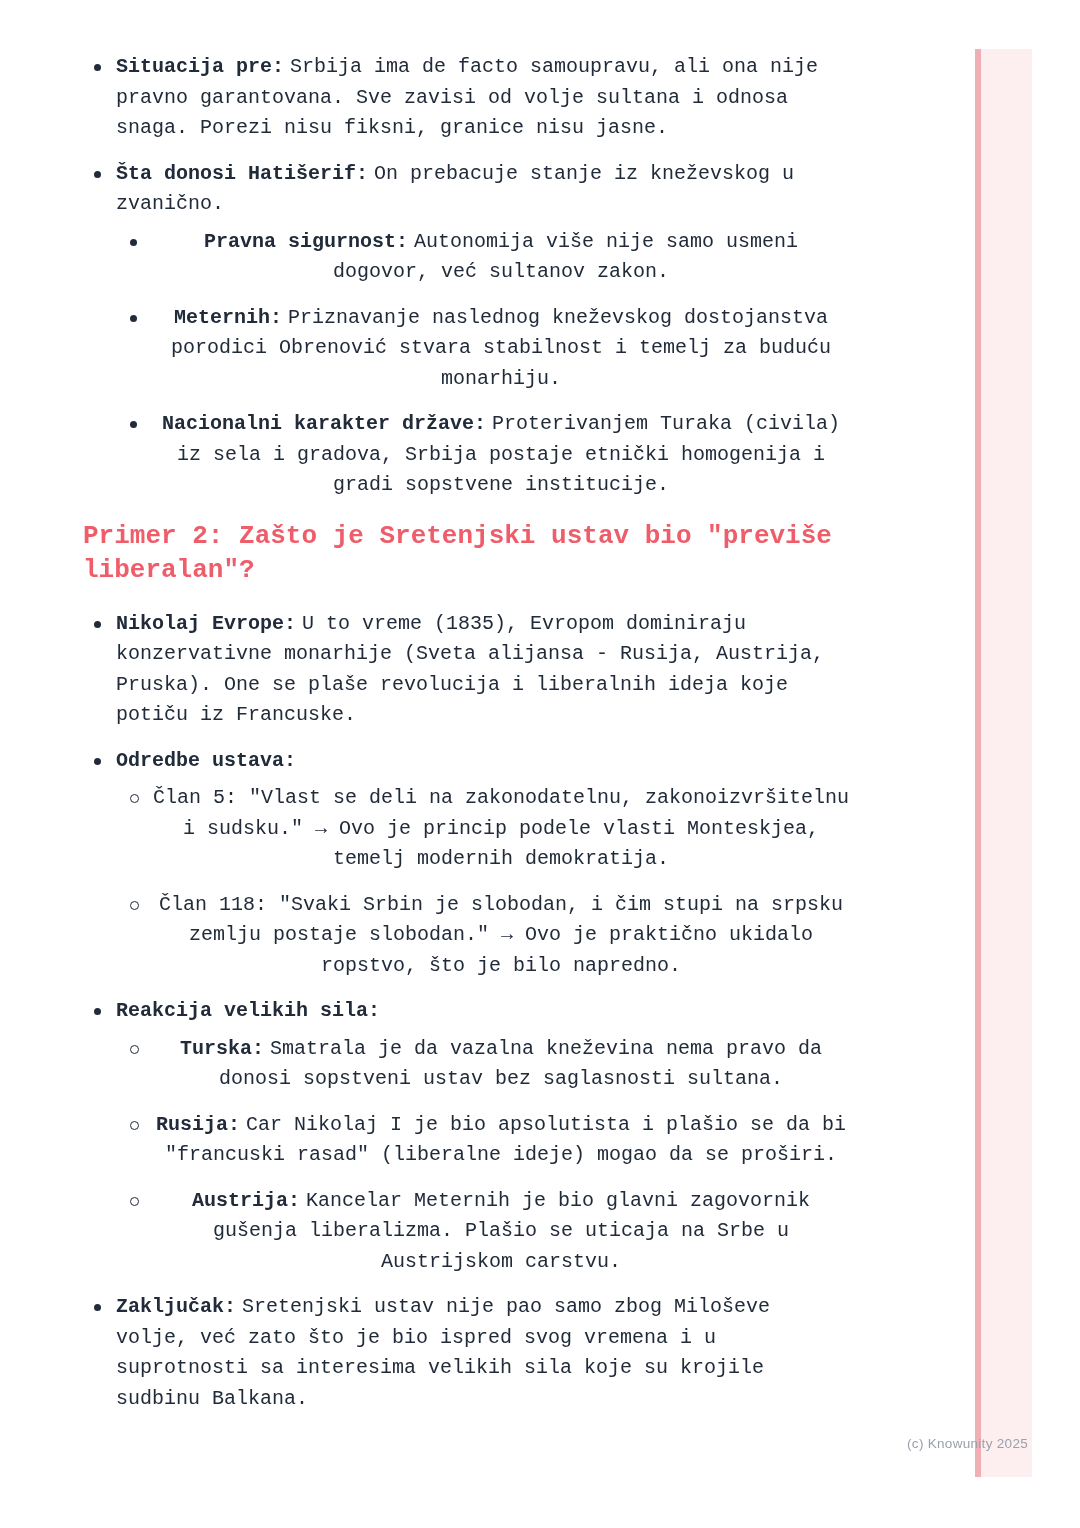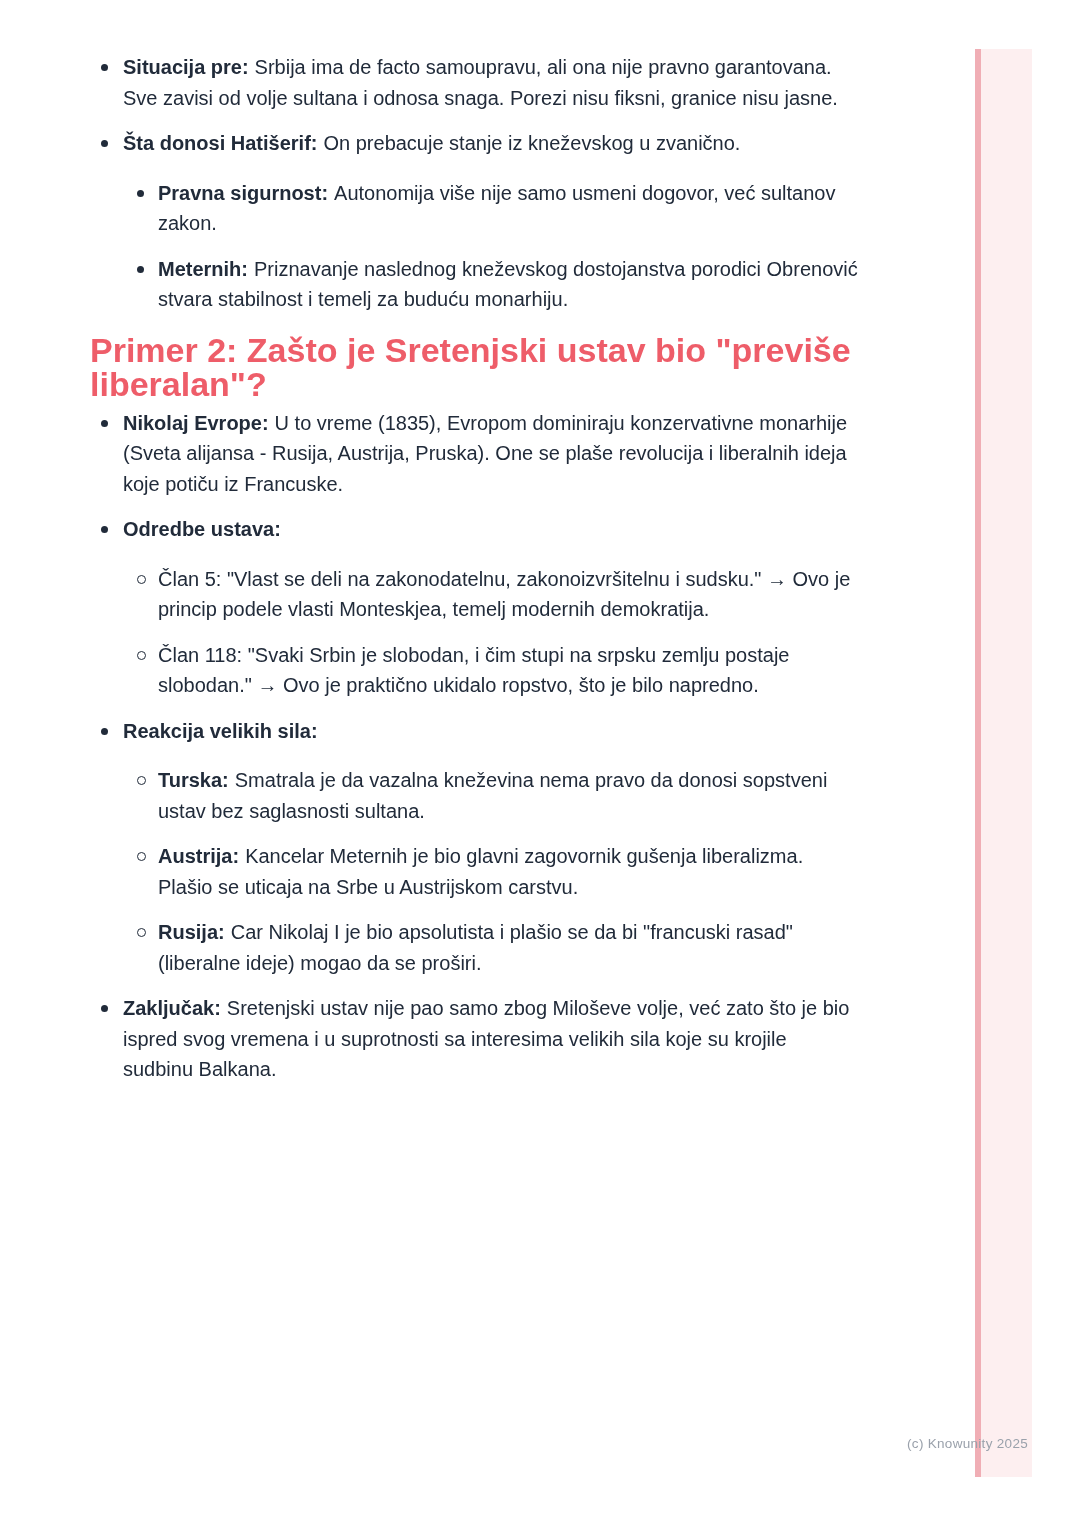--- a/index.html
+++ b/index.html
@@ -24,27 +24,28 @@
     position:absolute;
     top:1436px; right:52px;
     font-size:13.5px;
     line-height:16px;
     color:#9aa1ab;
     z-index:2;
     letter-spacing:0.3px;
   }
   .content {
     position:absolute;
-    left:90px; top:52px;
+    left:83px; top:52px;
     width:768px;
     z-index:1;
+    font-family:Liberation Mono, monospace;
   }
   ul { list-style:none; margin:0; padding:0; }
   ul.lvl1 { padding-left:11px; }
-  ul.lvl2 { margin:19px 0 0 14px; padding:0; }
+  ul.lvl2 { margin:7px 0 0 14px; padding:0;text-align:center; }
   li.item {
     display:flex;
     margin-bottom:15px;
     font-size:20px;
     line-height:30.5px;
   }
   ul.lvl2 > li.item { margin-bottom:15px; }
   ul.lvl2 > li.item:last-child { margin-bottom:0; }
   .mbox { flex:0 0 22px; padding-top:12px; }
   ul.lvl2 .mbox { flex:0 0 21px; }
@@ -56,25 +57,25 @@
   .dot-circle {
     display:block; width:9px; height:9px;
     border-radius:50%;
     border:1.6px solid #212b3a;
     box-sizing:border-box;
     background:transparent;
     margin-top:-1px;
   }
   .lead { font-weight:700; margin-right:6px; }
   h2.heading {
-    font-size:34px;
+    font-size:26px;
     line-height:34px;
     font-weight:700;
     color:#ee5d69;
-    margin:18px 0 7px 0;
+    margin:18px 0 22px 0;
   }
 </style>
 </head>
 <body>
 
 <div class="page">
 
   <div class="stripe"></div>
 
   <main class="content">
@@ -98,20 +99,26 @@
               <span class="mbox">
                   <span class="dot-disc"></span>
                 </span>
               <div class="txt"><strong class="lead">Pravna sigurnost:</strong><span>Autonomija više nije samo usmeni dogovor, već sultanov zakon.</span></div>
             </li>
             <li class="item">
               <span class="mbox">
                   <span class="dot-disc"></span>
                 </span>
               <div class="txt"><strong class="lead">Meternih:</strong><span>Priznavanje naslednog kneževskog dostojanstva porodici Obrenović stvara stabilnost i temelj za buduću monarhiju.</span></div>
+            </li>
+            <li class="item">
+              <span class="mbox">
+                  <span class="dot-disc"></span>
+                </span>
+              <div class="txt"><strong class="lead">Nacionalni karakter države:</strong><span>Proterivanjem Turaka (civila) iz sela i gradova, Srbija postaje etnički homogenija i gradi sopstvene institucije.</span></div>
             </li>
           </ul>
         </div>
       </li>
 
 
     </ul>
 
     <h2 class="heading">Primer 2: Zašto je Sretenjski ustav bio "previše liberalan"?</h2>
 
@@ -155,27 +162,27 @@
             <li class="item">
               <span class="mbox">
                   <span class="dot-circle"></span>
                 </span>
               <div class="txt"><strong class="lead">Turska:</strong><span>Smatrala je da vazalna kneževina nema pravo da donosi sopstveni ustav bez saglasnosti sultana.</span></div>
             </li>
             <li class="item">
               <span class="mbox">
                   <span class="dot-circle"></span>
                 </span>
-              <div class="txt"><strong class="lead">Austrija:</strong><span>Kancelar Meternih je bio glavni zagovornik gušenja liberalizma. Plašio se uticaja na Srbe u Austrijskom carstvu.</span></div>
+              <div class="txt"><strong class="lead">Rusija:</strong><span>Car Nikolaj I je bio apsolutista i plašio se da bi "francuski rasad" (liberalne ideje) mogao da se proširi.</span></div>
             </li>
             <li class="item">
               <span class="mbox">
                   <span class="dot-circle"></span>
                 </span>
-              <div class="txt"><strong class="lead">Rusija:</strong><span>Car Nikolaj I je bio apsolutista i plašio se da bi "francuski rasad" (liberalne ideje) mogao da se proširi.</span></div>
+              <div class="txt"><strong class="lead">Austrija:</strong><span>Kancelar Meternih je bio glavni zagovornik gušenja liberalizma. Plašio se uticaja na Srbe u Austrijskom carstvu.</span></div>
             </li>
           </ul>
         </div>
       </li>
 
       <li class="item">
         <span class="mbox">
             <span class="dot-disc"></span>
           </span>
         <div class="txt"><strong class="lead">Zaključak:</strong><span>Sretenjski ustav nije pao samo zbog Miloševe volje, već zato što je bio ispred svog vremena i u suprotnosti sa interesima velikih sila koje su krojile sudbinu Balkana.</span></div>

